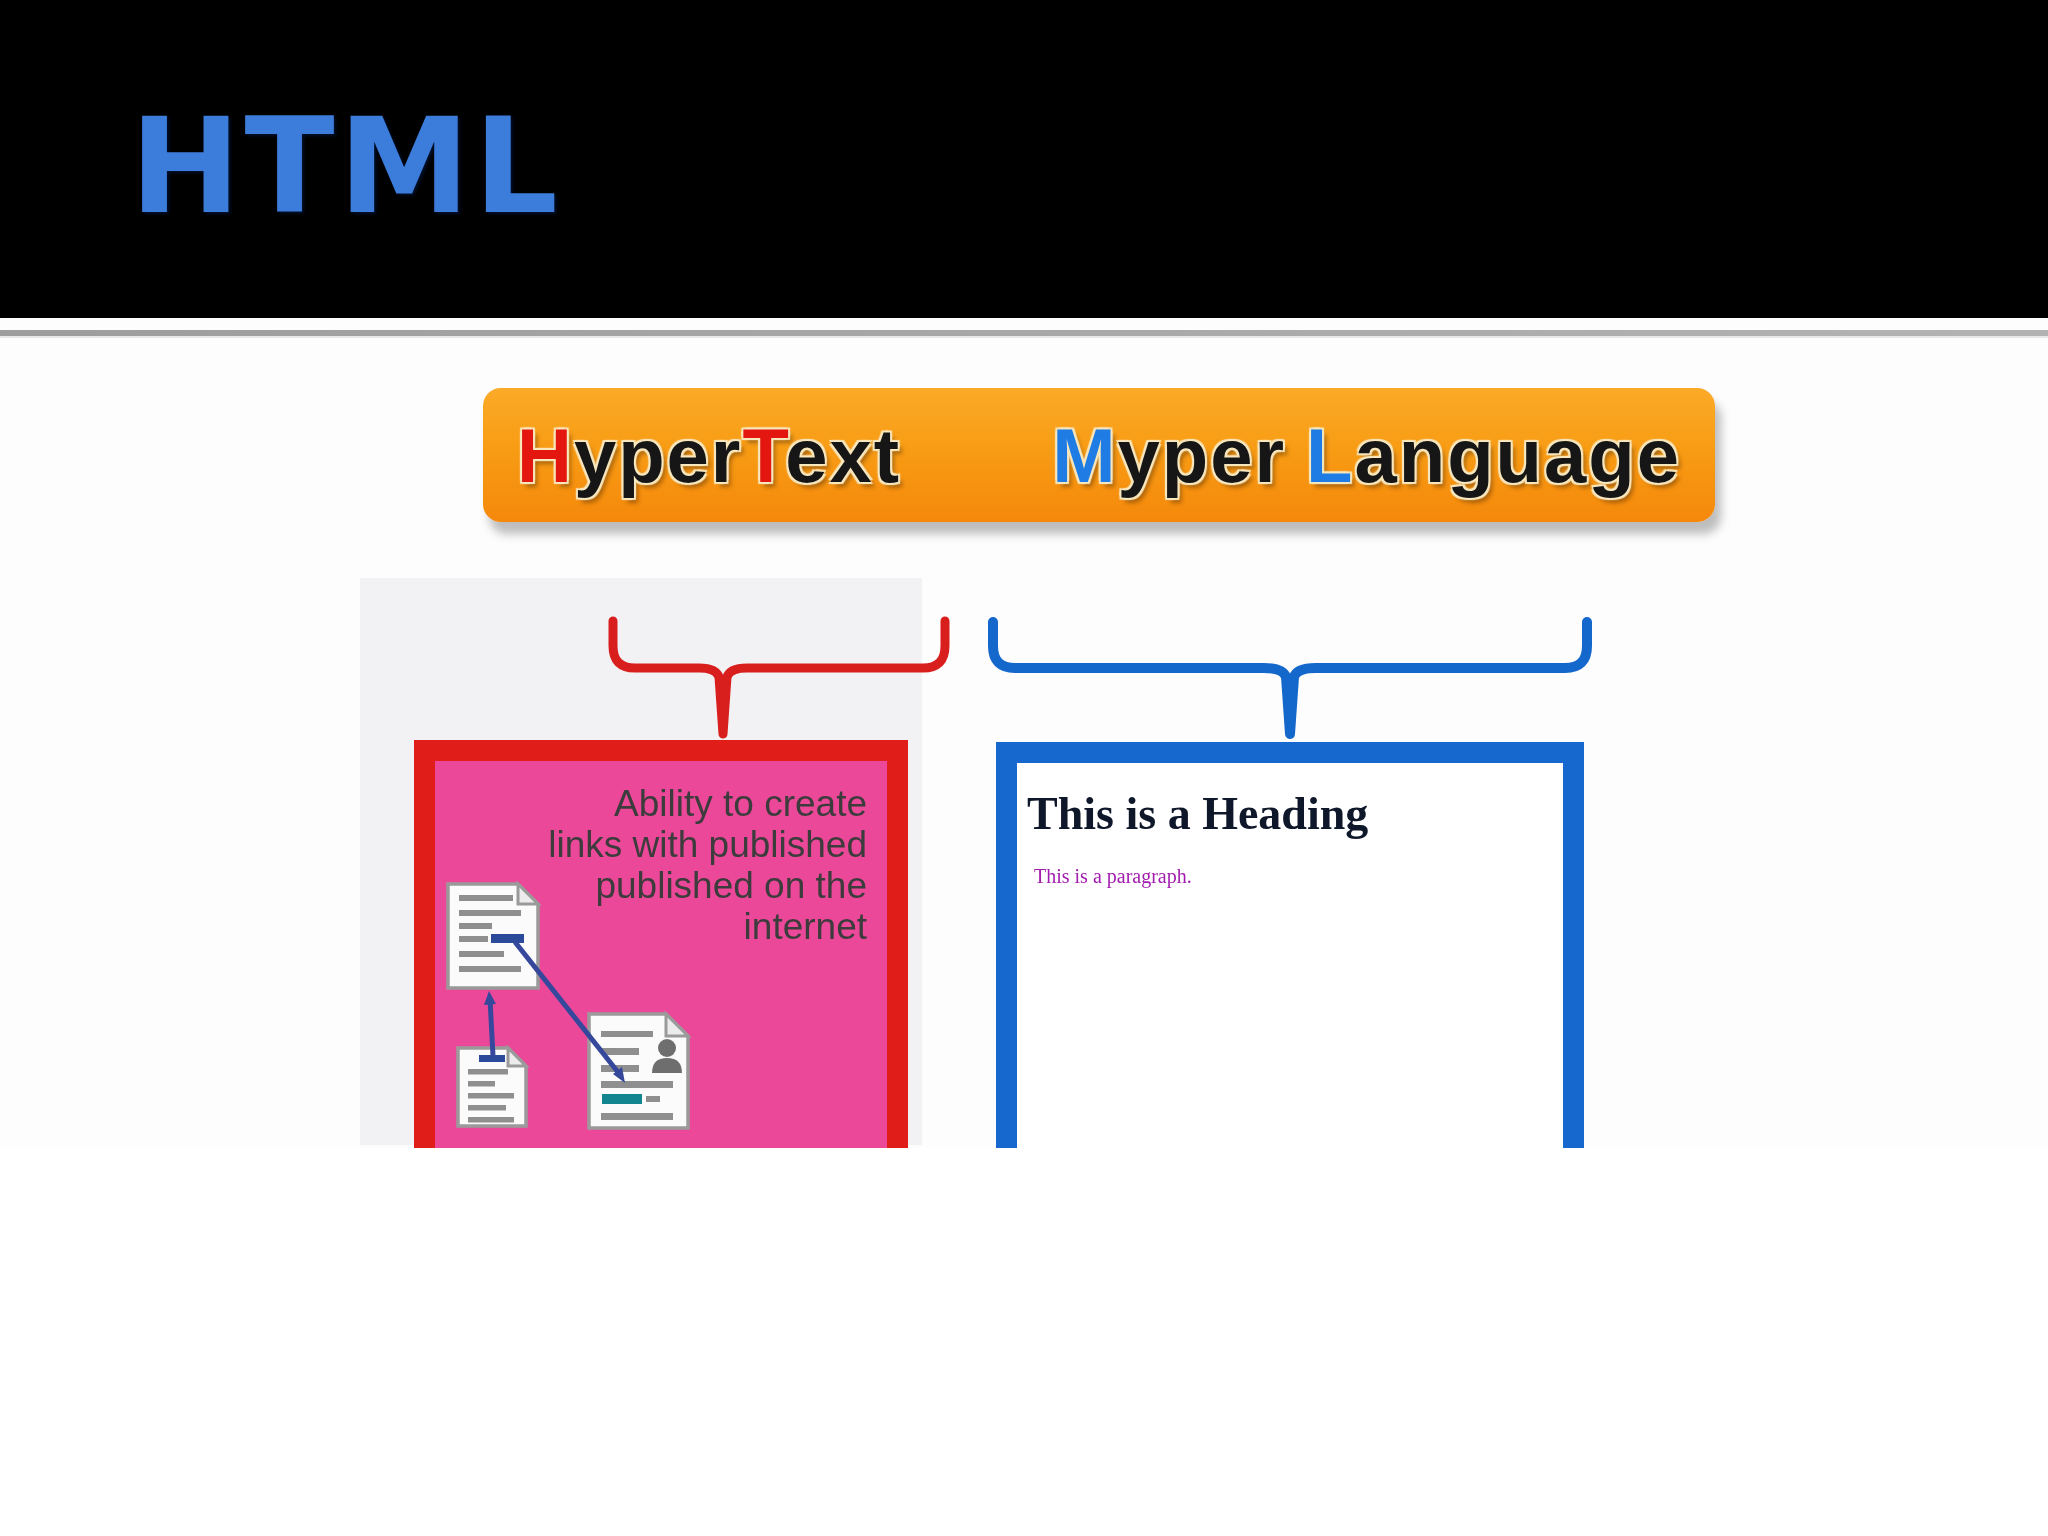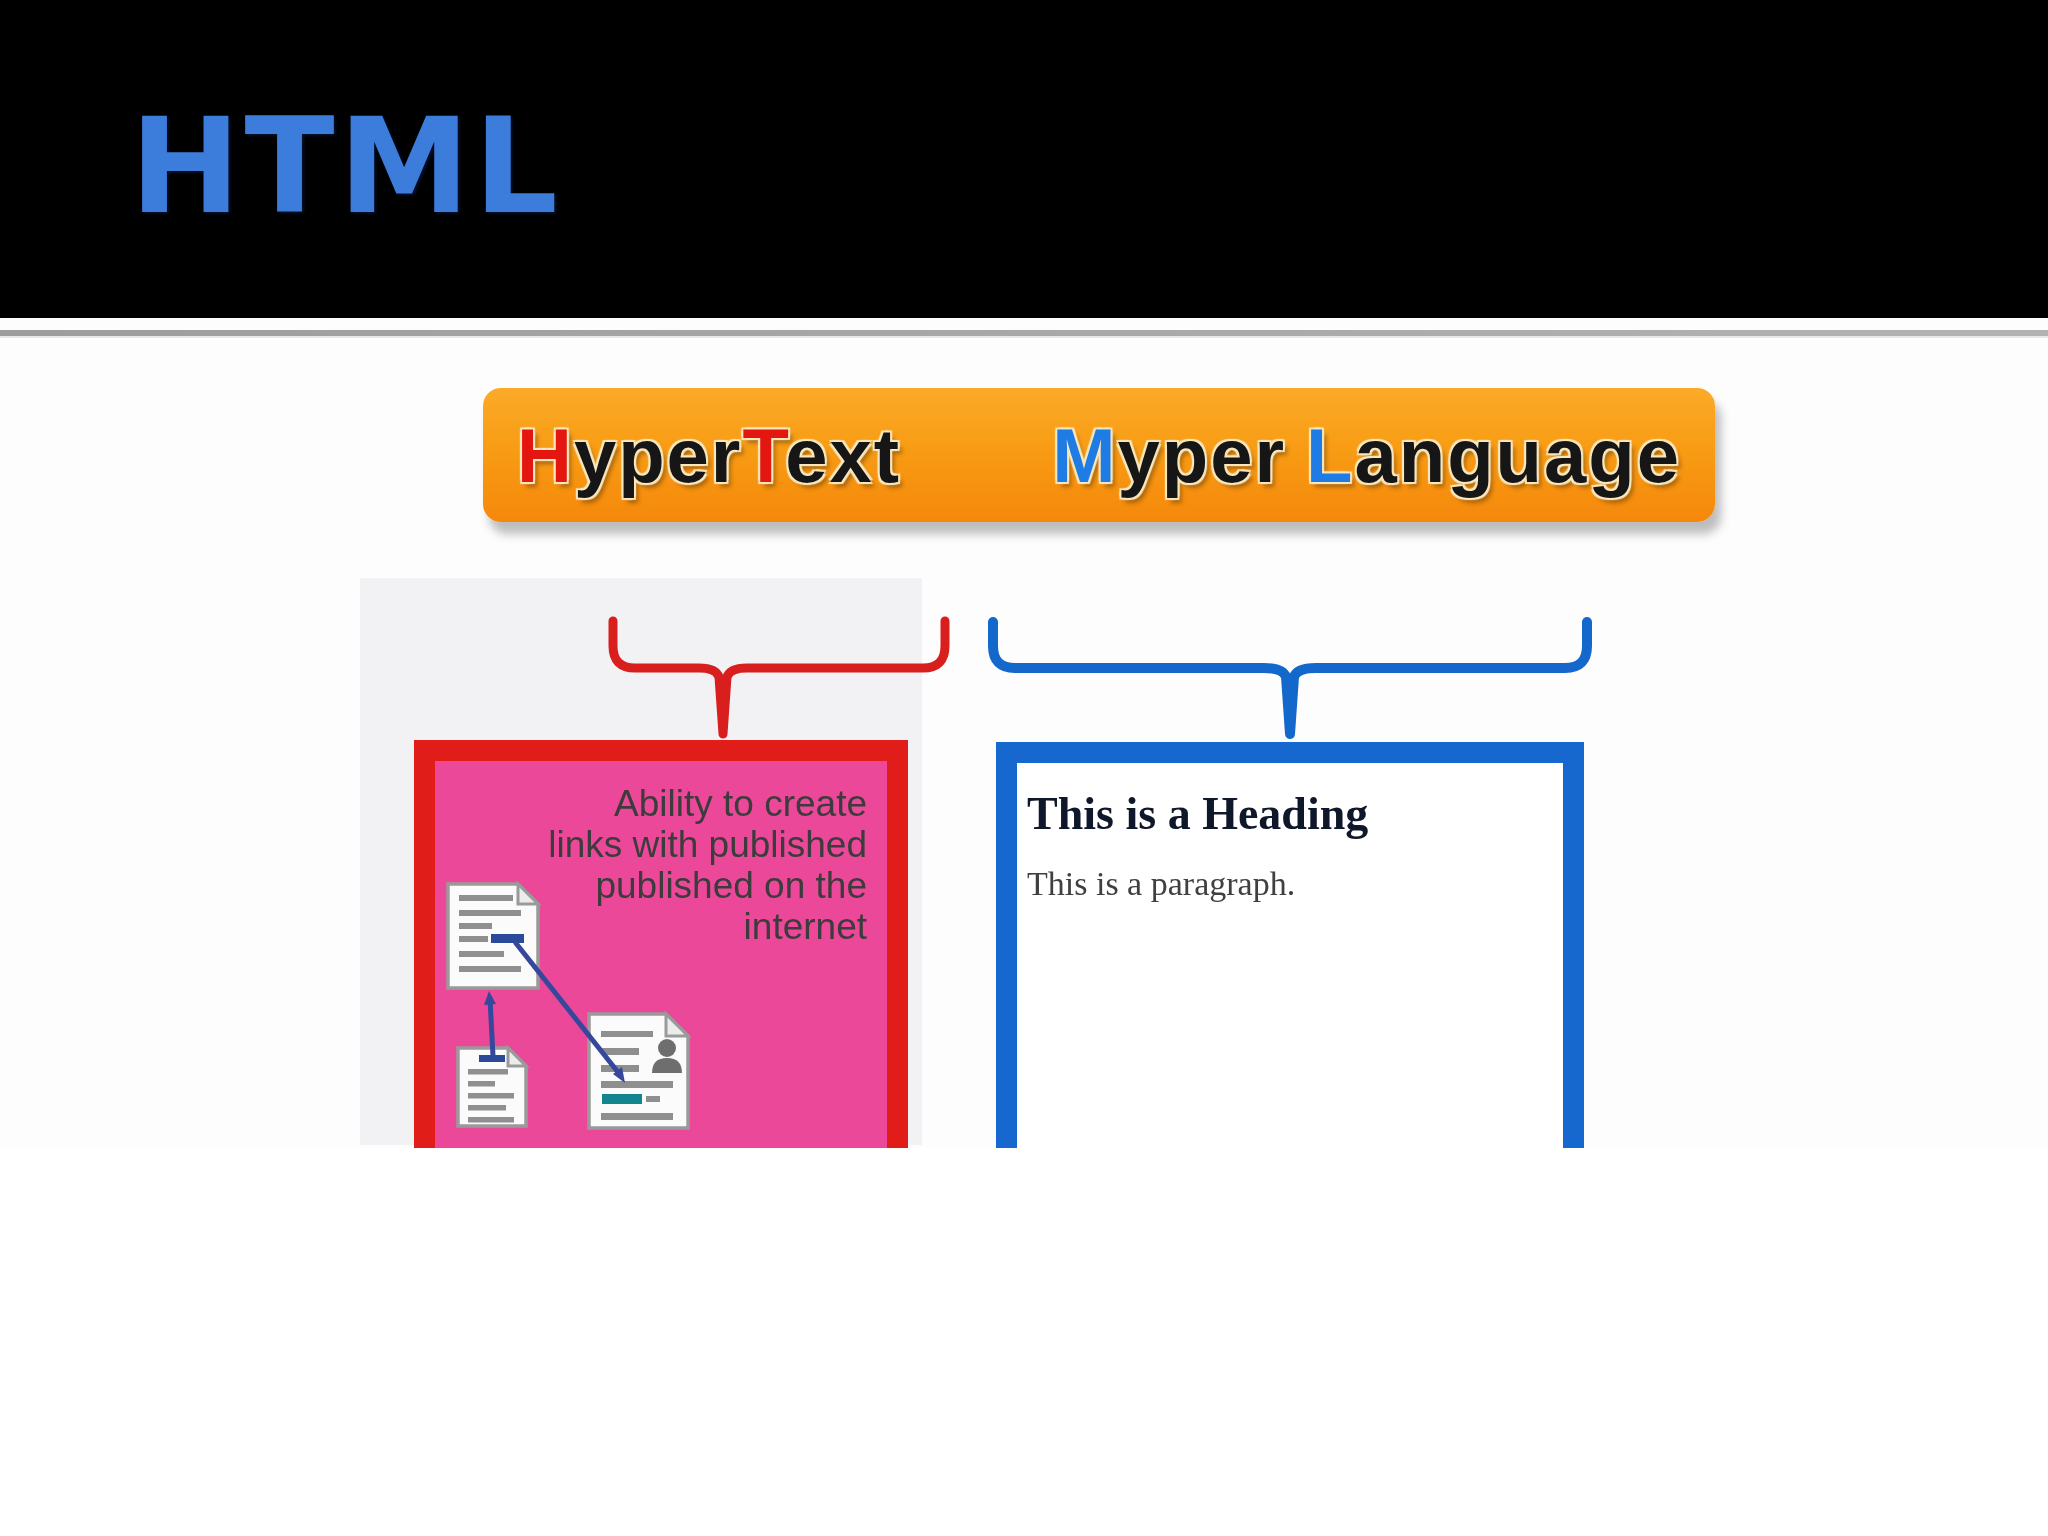--- a/index.html
+++ b/index.html
@@ -73,23 +73,23 @@
     position:absolute;left:996px;top:742px;width:588px;height:432px;
     border:21px solid #1668cf;background:#ffffff;box-sizing:border-box;
   }
   .blue-heading{
     position:absolute;left:10px;top:24px;
     font-family:"Liberation Serif", serif;
     font-weight:bold;font-size:46px;color:#0f172a;
     white-space:nowrap;
   }
   .blue-paragraph{
-    position:absolute;left:10px;top:102px;
+    position:absolute;left:17px;top:102px;
     font-family:"Liberation Serif", serif;
-    font-size:34px;color:#404040;
+    font-size:20px;color:#a21caf;
     white-space:nowrap;
   }
 </style>
 </head>
 <body>
 
 <div class="slide">
 
   <div class="header">
     <div class="page-title">HTML</div>

